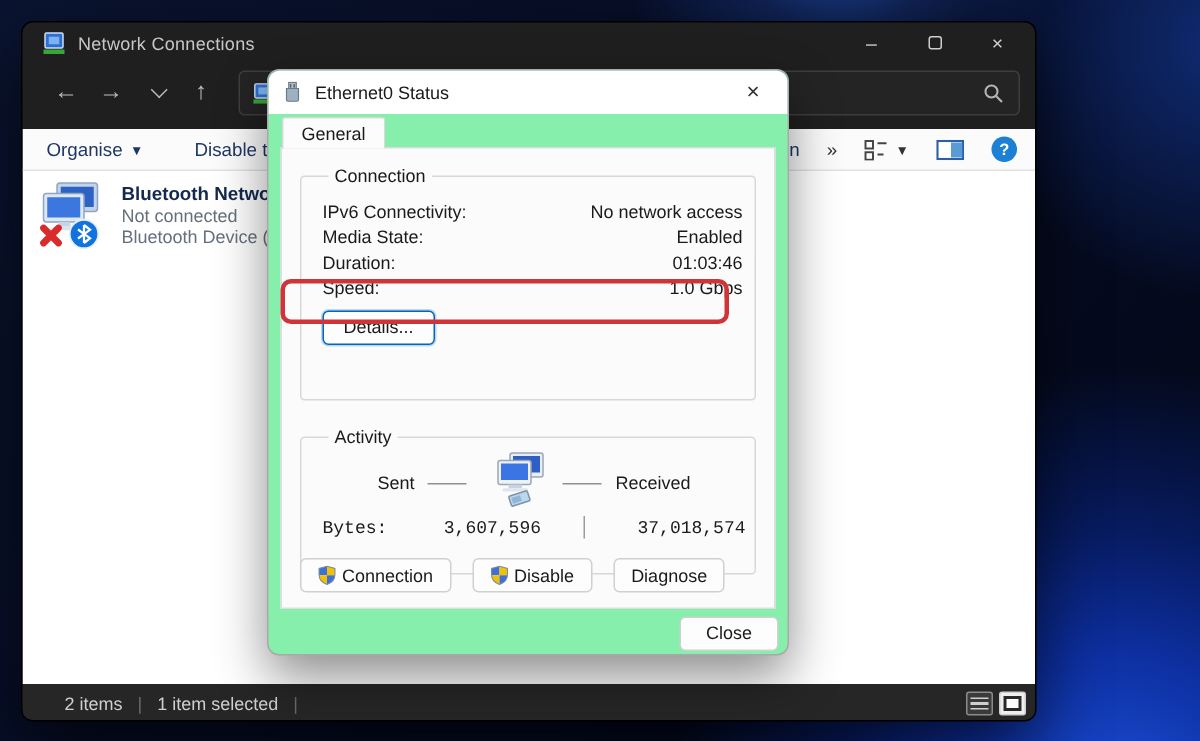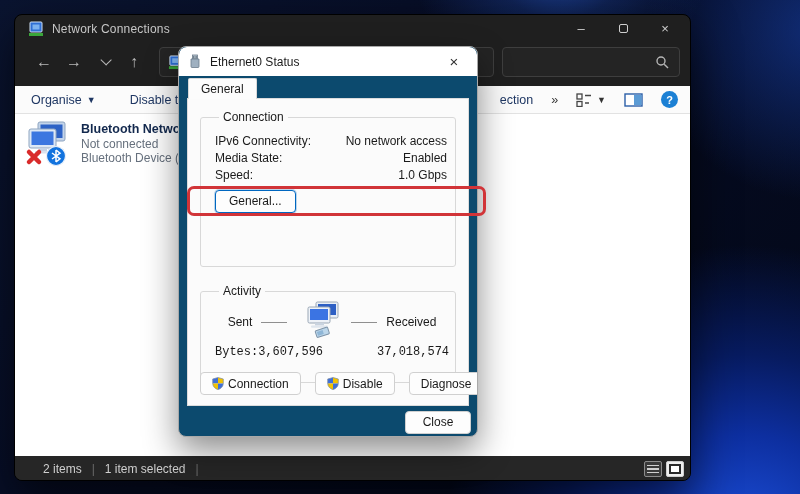--- a/index.html
+++ b/index.html
@@ -51,22 +51,22 @@
   .statusbar { height:26px; background:#262626; display:flex; align-items:center; padding:0 6px 0 28px; color:#cfcfcf; font-size:12px; }
   .sb-sep { color:#6a6a6a; margin:0 10px; }
   .sb-icons { margin-left:auto; display:flex; }
   .sb-icon { width:18px; height:16px; border:1px solid #8b8b8b; border-radius:2px; margin-left:4px; background:#3a3a3a; display:flex; flex-direction:column; justify-content:center; gap:2px; padding:2px 2px; }
   .sb-icon .ln { height:1.5px; background:#cfcfcf; }
   .sb-icon.sel { background:#efefef; border-color:#cfcfcf; }
   .sb-icon.sel .inner { flex:1; border:2px solid #2a2a2a; background:#fff; }
 
   
   .dialog {
-    position:absolute; left:178px; top:46px; width:300px; height:391px;
-    background:#0c4a6e; border:1px solid #a9a9a9; border-radius:8px;
+    position:absolute; left:178px; top:46px; width:348px; height:391px;
+    background:#86efac; border:1px solid #a9a9a9; border-radius:8px;
     box-shadow:0 14px 34px rgba(0,0,0,.45); z-index:10; font-size:12px; color:#1a1a1a; overflow:hidden;
   }
   .dlg-title { height:29px; background:#fff; display:flex; align-items:center; padding:0 10px; border-radius:8px 8px 0 0; }
   .dlg-title .dlg-caption { margin-left:9px; }
   .dlg-close { margin-left:auto; width:26px; height:22px; display:flex; align-items:center; justify-content:center; color:#333; font-size:15px; }
   .tabstrip { height:22px; padding-left:9px; display:flex; align-items:flex-end; }
   .tab { height:21px; padding:0 12px; background:#fcfcfc; border:1px solid #d9d9d9; border-bottom:none; border-radius:2px 2px 0 0; display:flex; align-items:center; position:relative; z-index:2; margin-bottom:-1px; }
   .tabpage { margin:0 8px; height:308px; background:#fbfbfb; border:1px solid #dcdcdc; position:relative; padding:6px 12px; z-index:1; }
 
   .groupbox { position:relative; border:1px solid #d8d8d8; border-radius:3px; }
@@ -231,24 +231,28 @@
       <span class="legend">Connection</span>
       <div class="conn-row">
           <span>IPv6 Connectivity:</span>
           <span>No network access</span>
         </div>
       <div class="conn-row">
           <span>Media State:</span>
           <span>Enabled</span>
         </div>
       <div class="conn-row">
+          <span>Duration:</span>
+          <span>01:03:46</span>
+        </div>
+      <div class="conn-row">
           <span>Speed:</span>
           <span>1.0 Gbps</span>
         </div>
-      <button class="details-btn">General...</button>
+      <button class="details-btn">Details...</button>
     </div>
 
     <div class="groupbox gb-act">
       <span class="legend">Activity</span>
       <div class="sentrecv">
         <span>Sent</span>
         <span class="dashline"></span>
         <svg width="46" height="40" viewBox="0 0 46 40" style="margin:-14px 0 -10px">
           <rect x="20" y="2" width="22" height="16" rx="1.5" fill="#e8eef6" stroke="#9aa7b5"></rect>
           <rect x="22" y="4" width="18" height="11" fill="#2d5fc4"></rect>

